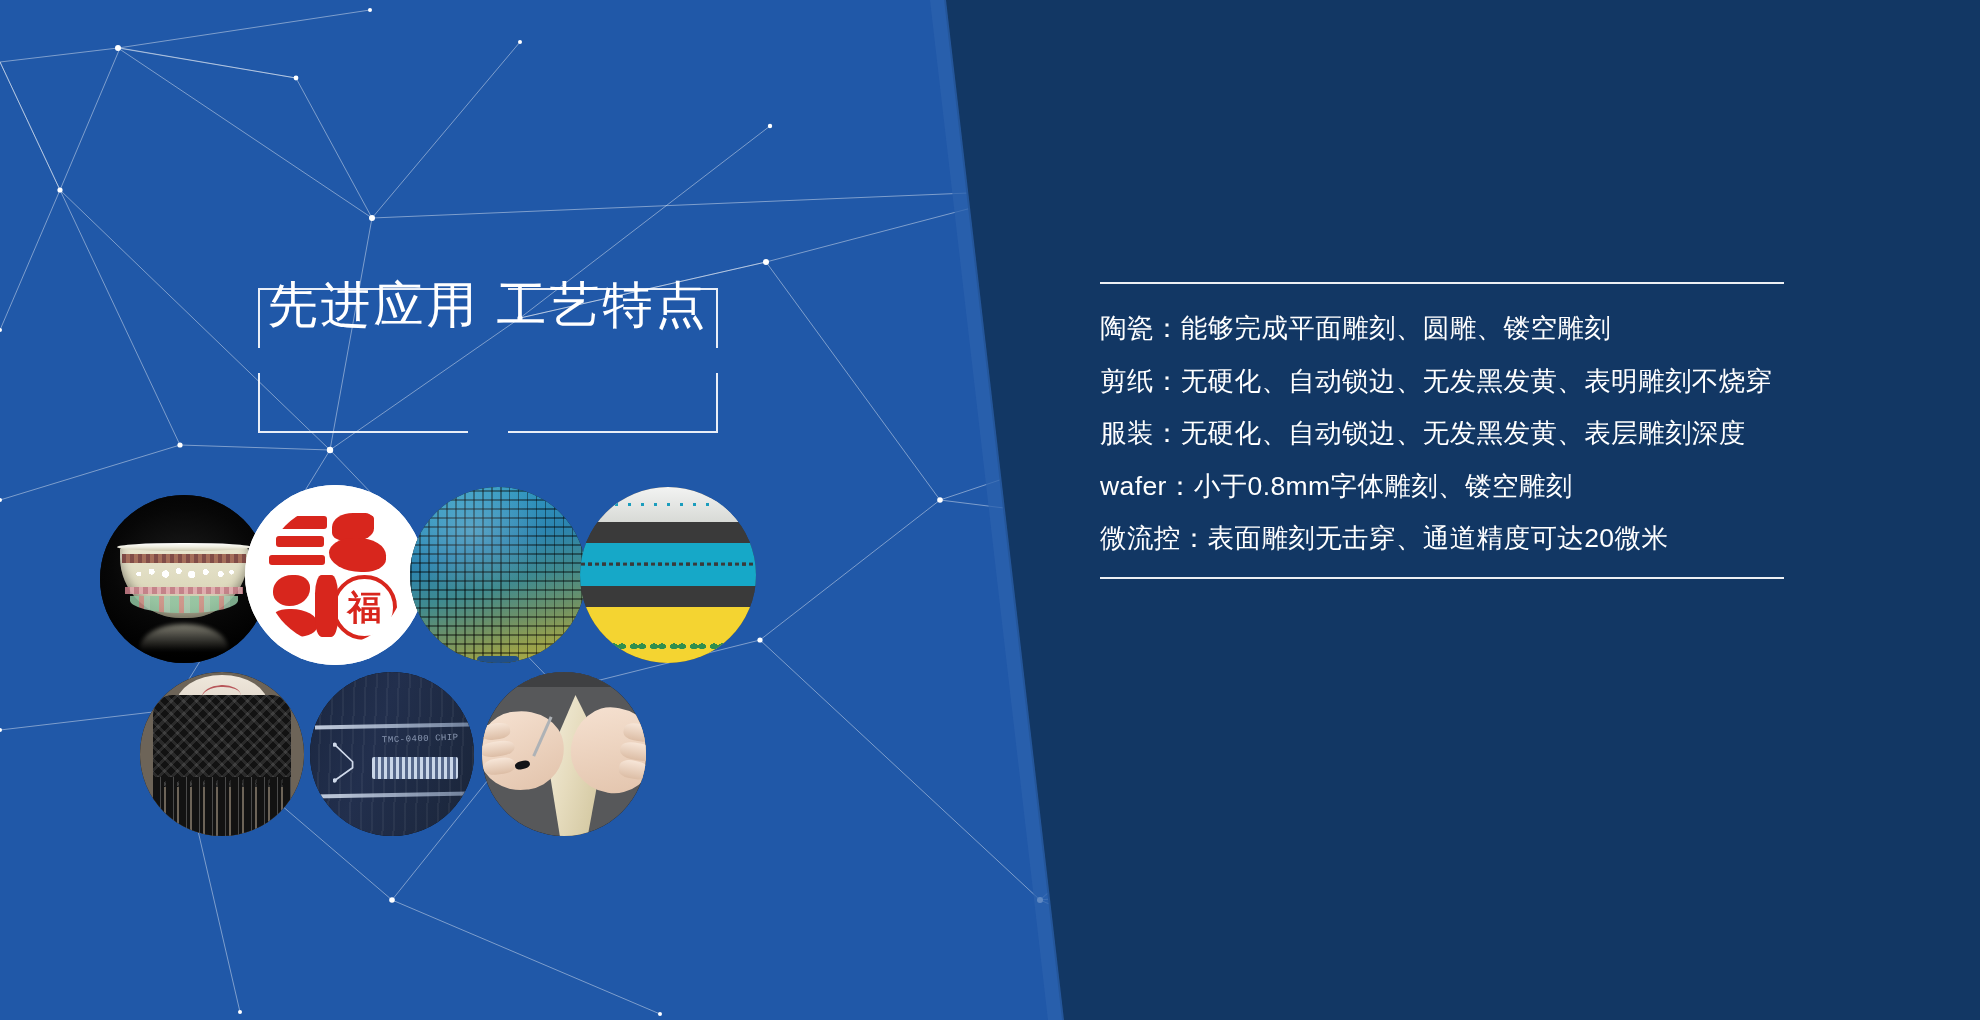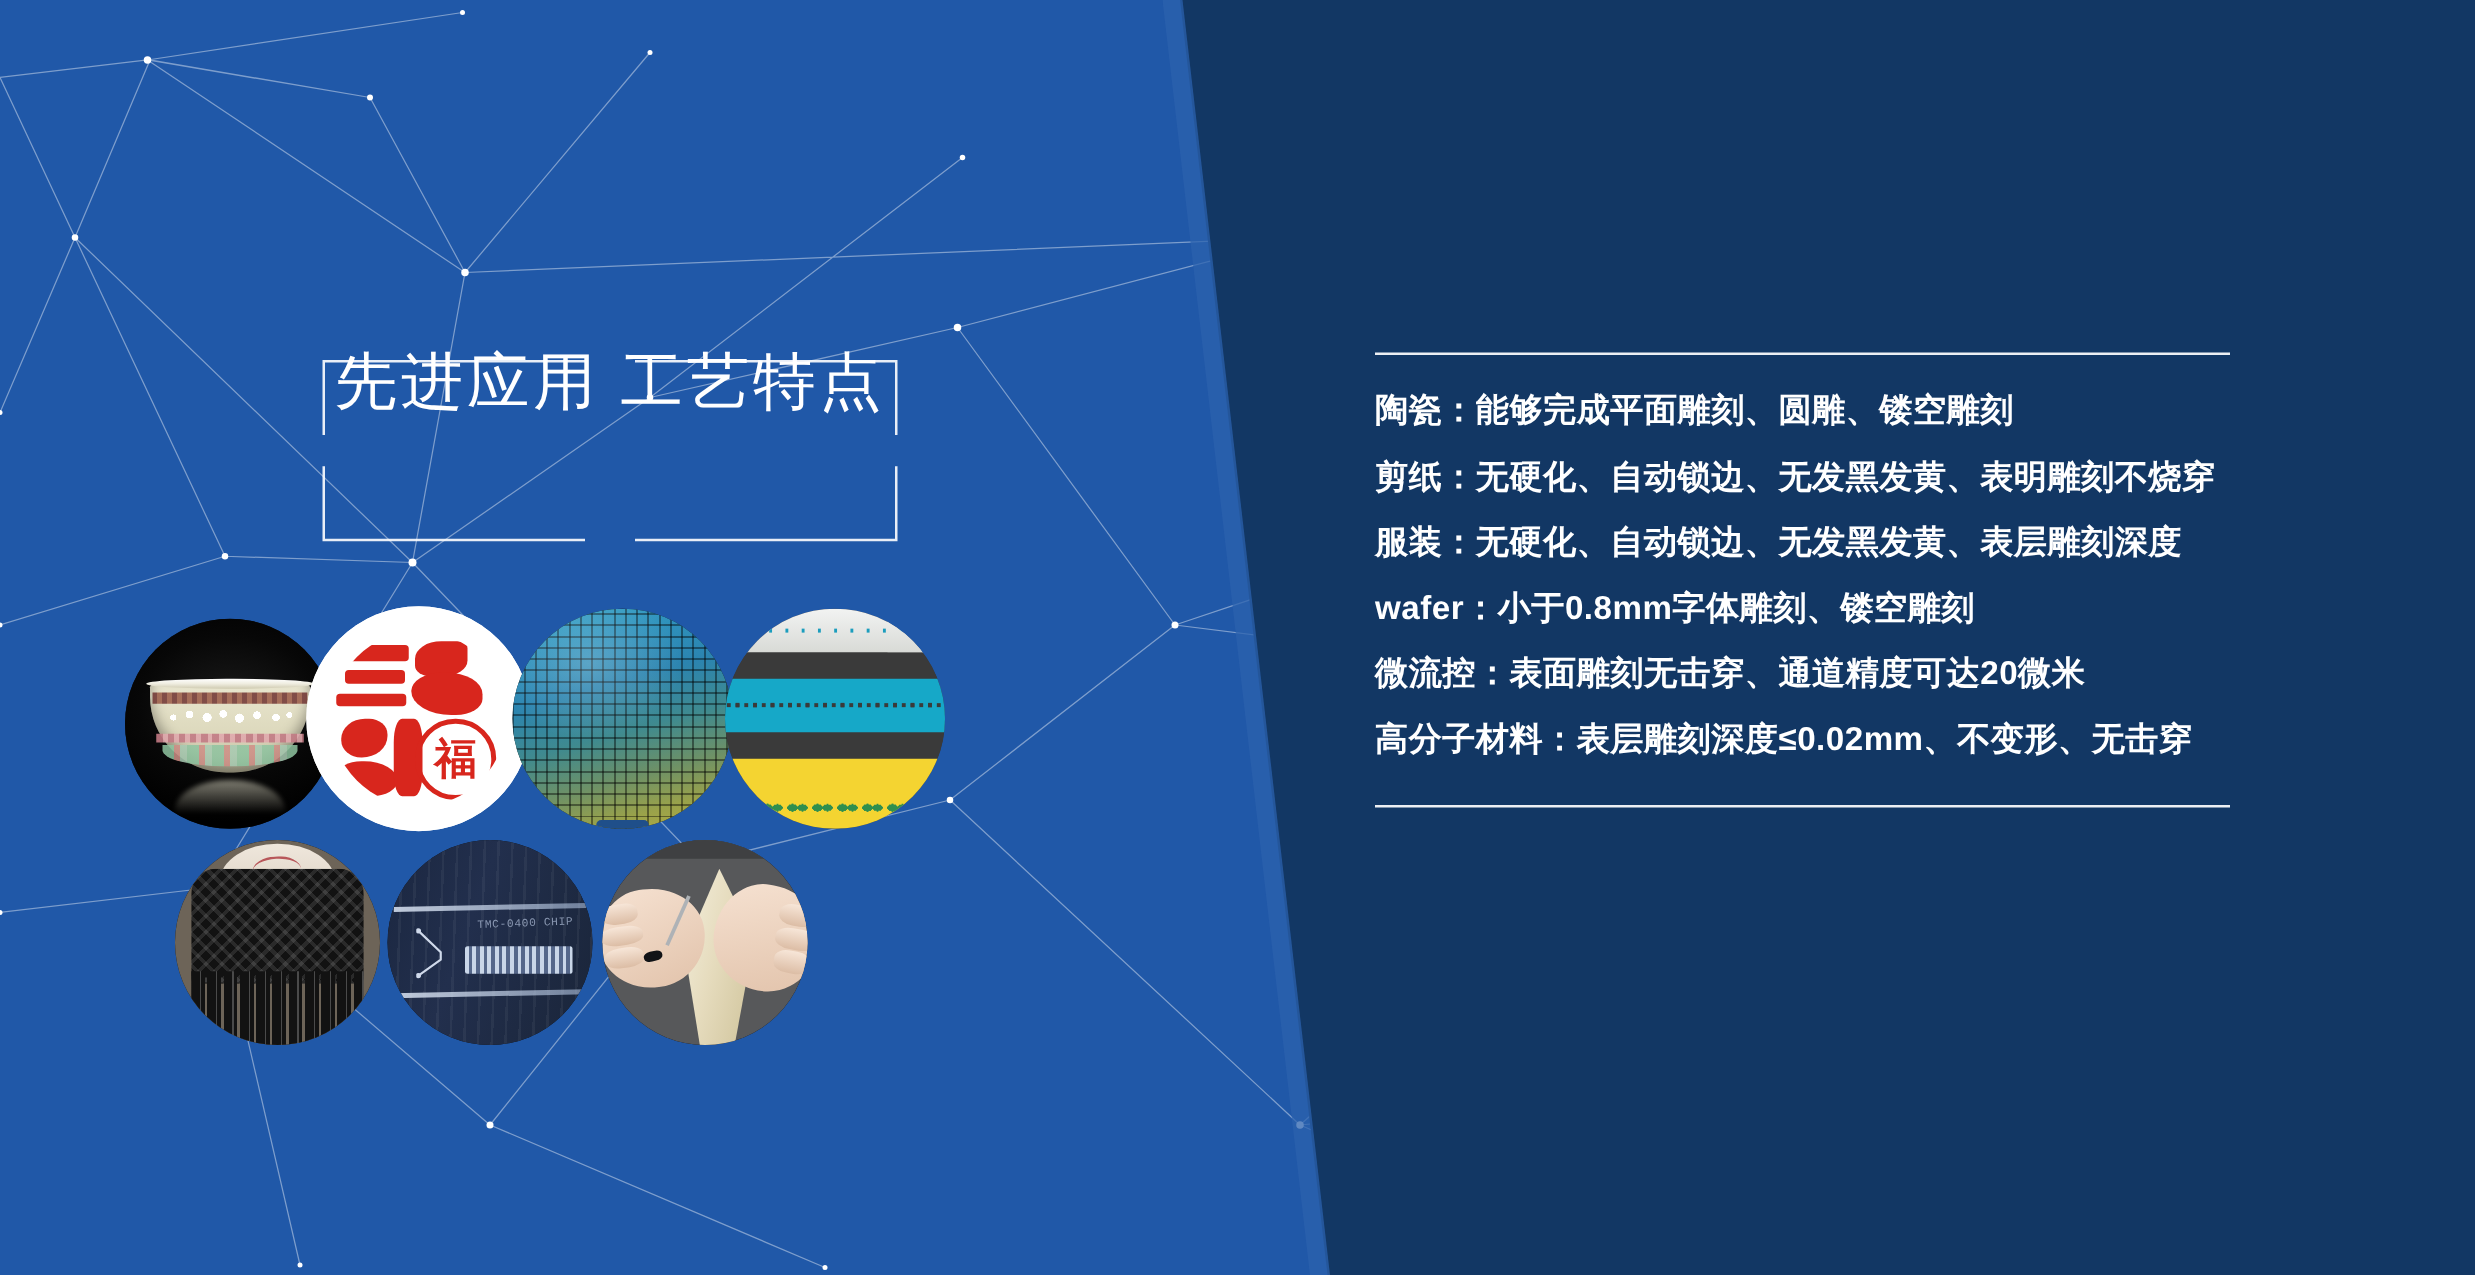--- a/index.html
+++ b/index.html
@@ -393,22 +393,21 @@
     left: 1100px;
     top: 282px;
     width: 684px;
   }
   .rule {
     height: 2px;
     background: #ffffff;
     opacity: .92;
   }
   .lines {
-    padding: 18px 0 27px 0;
-    font-weight: bold;
+    padding: 18px 0 12px 0;
   }
   .line {
     color: #ffffff;
     font-size: 26.5px;
     line-height: 1.0;
     padding: 13px 0;
     white-space: nowrap;
     letter-spacing: .4px;
   }
 </style>
@@ -578,18 +577,17 @@
   </div>
 
   <div class="text-col">
     <div class="rule"></div>
     <div class="lines">
       <div class="line">陶瓷：能够完成平面雕刻、圆雕、镂空雕刻</div>
       <div class="line">剪纸：无硬化、自动锁边、无发黑发黄、表明雕刻不烧穿</div>
       <div class="line">服装：无硬化、自动锁边、无发黑发黄、表层雕刻深度</div>
       <div class="line">wafer：小于0.8mm字体雕刻、镂空雕刻</div>
       <div class="line">微流控：表面雕刻无击穿、通道精度可达20微米</div>
-      <div class="line">高分子材料：表层雕刻深度≤0.02mm、不变形、无击穿</div>
     </div>
     <div class="rule"></div>
   </div>
 
 </div>
 
 </body></html>

